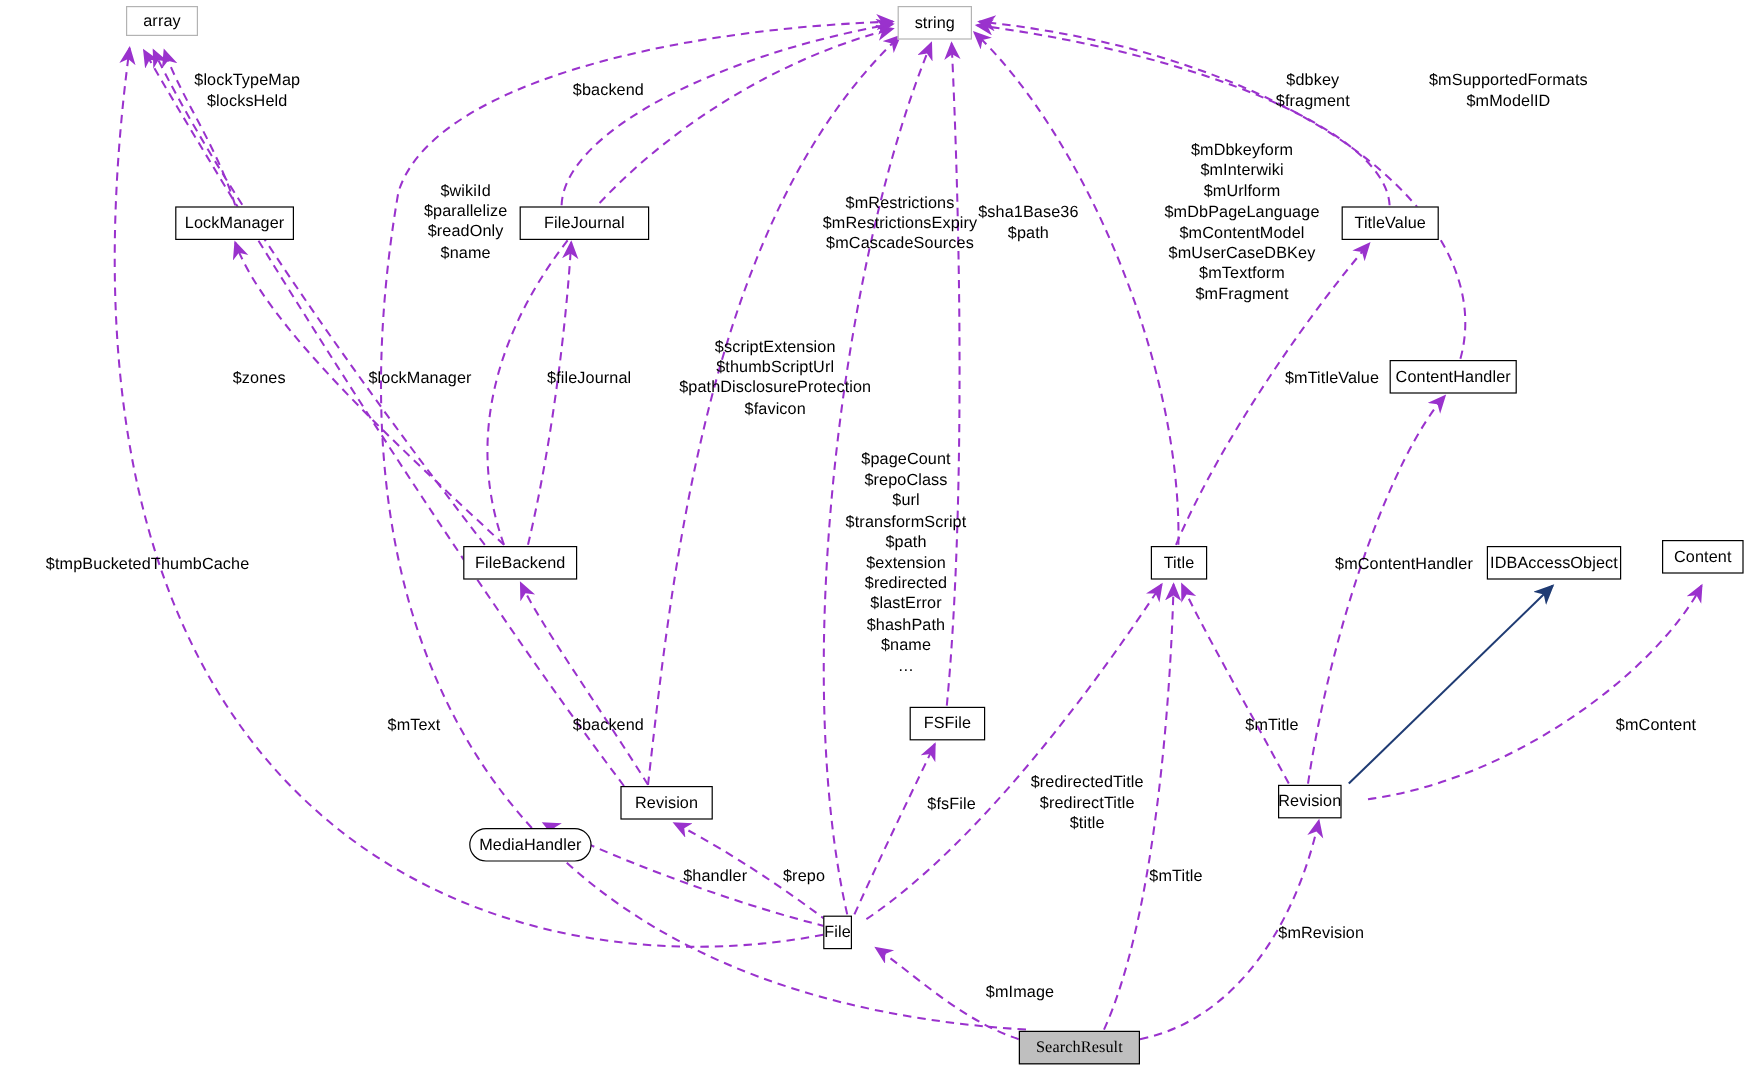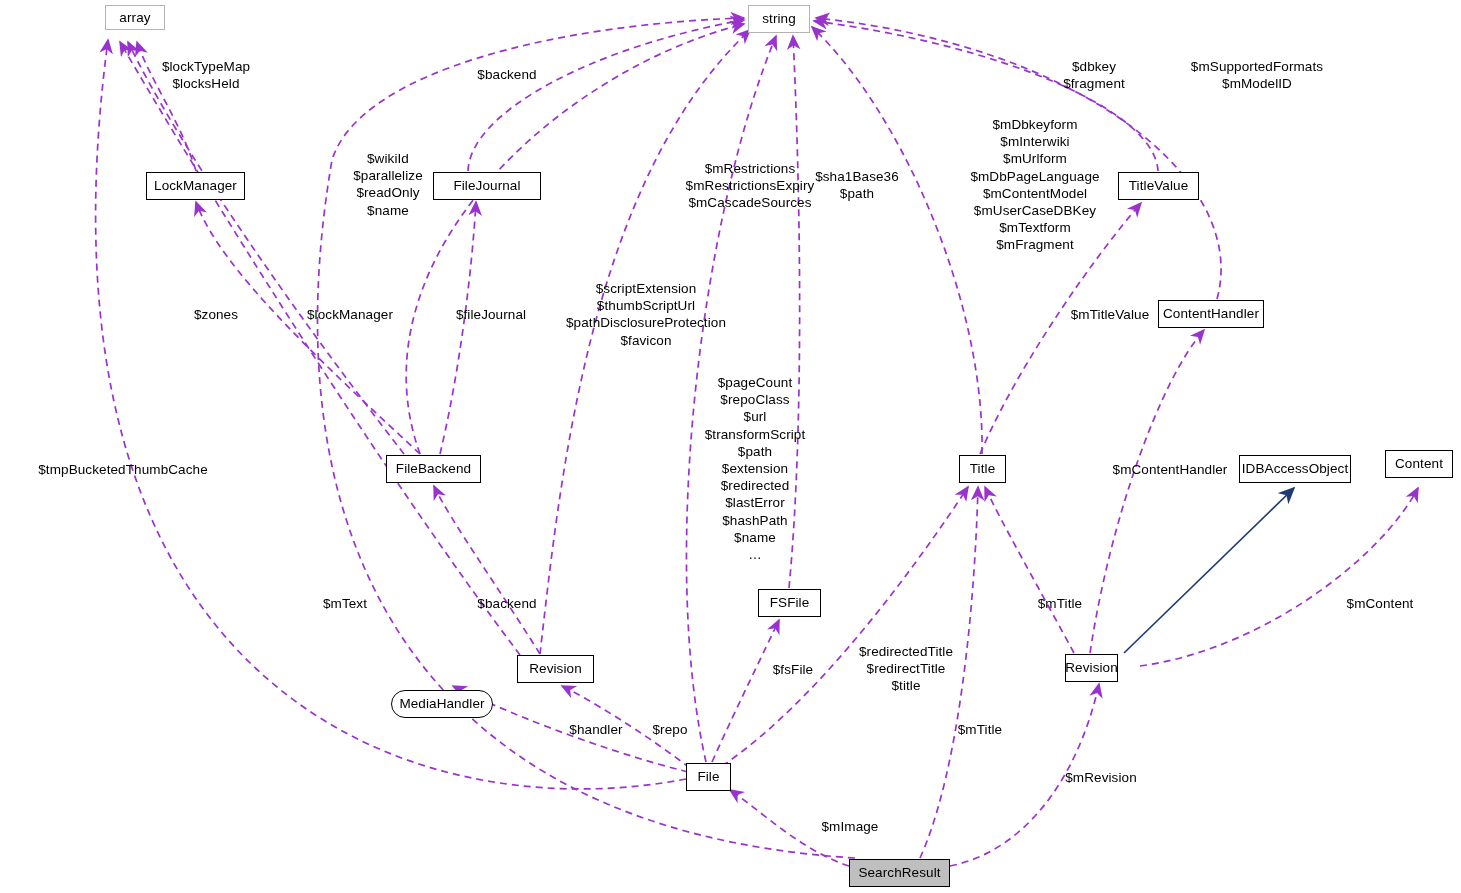--- a/index.html
+++ b/index.html
@@ -36,20 +36,21 @@
     white-space: nowrap;
     letter-spacing: 0.1px;
     z-index: 5;
   }
   .uml-node.builtin {
     border: 1px solid #b3b3b3;
   }
   .uml-node.focus {
     background: #bfbfbf;
     border: 1px solid #000000;
+    font-family: Liberation Serif, serif;
   }
   .edge-label {
     position: absolute;
     font-size: 13.5px;
     line-height: 17.2px;
     color: #000000;
     text-align: center;
     white-space: pre;
     transform: translate(-50%, 0);
     z-index: 4;
@@ -149,21 +150,21 @@
   </div>
   <div class="uml-node" style="left:391px;top:690px;width:102px;height:28px;border-radius:14px;">
     <span>MediaHandler</span>
   </div>
   <div class="uml-node" style="left:517px;top:655px;width:77px;height:28px;">
     <span>Revision</span>
   </div>
   <div class="uml-node" style="left:1065px;top:654px;width:53px;height:28px;">
     <span>Revision</span>
   </div>
-  <div class="uml-node" style="left:686px;top:763px;width:45px;height:28px;justify-content:center;">
+  <div class="uml-node" style="left:686px;top:763px;width:24px;height:28px;justify-content:center;">
     <span>File</span>
   </div>
   <div class="uml-node focus" style="left:849px;top:859px;width:101px;height:28px;">
     <span>SearchResult</span>
   </div>
 
   <div class="edge-label" style="left:206px;top:58px;">$lockTypeMap
 $locksHeld</div>
   <div class="edge-label" style="left:507px;top:66px;">$backend</div>
   <div class="edge-label" style="left:750px;top:160px;">$mRestrictions

